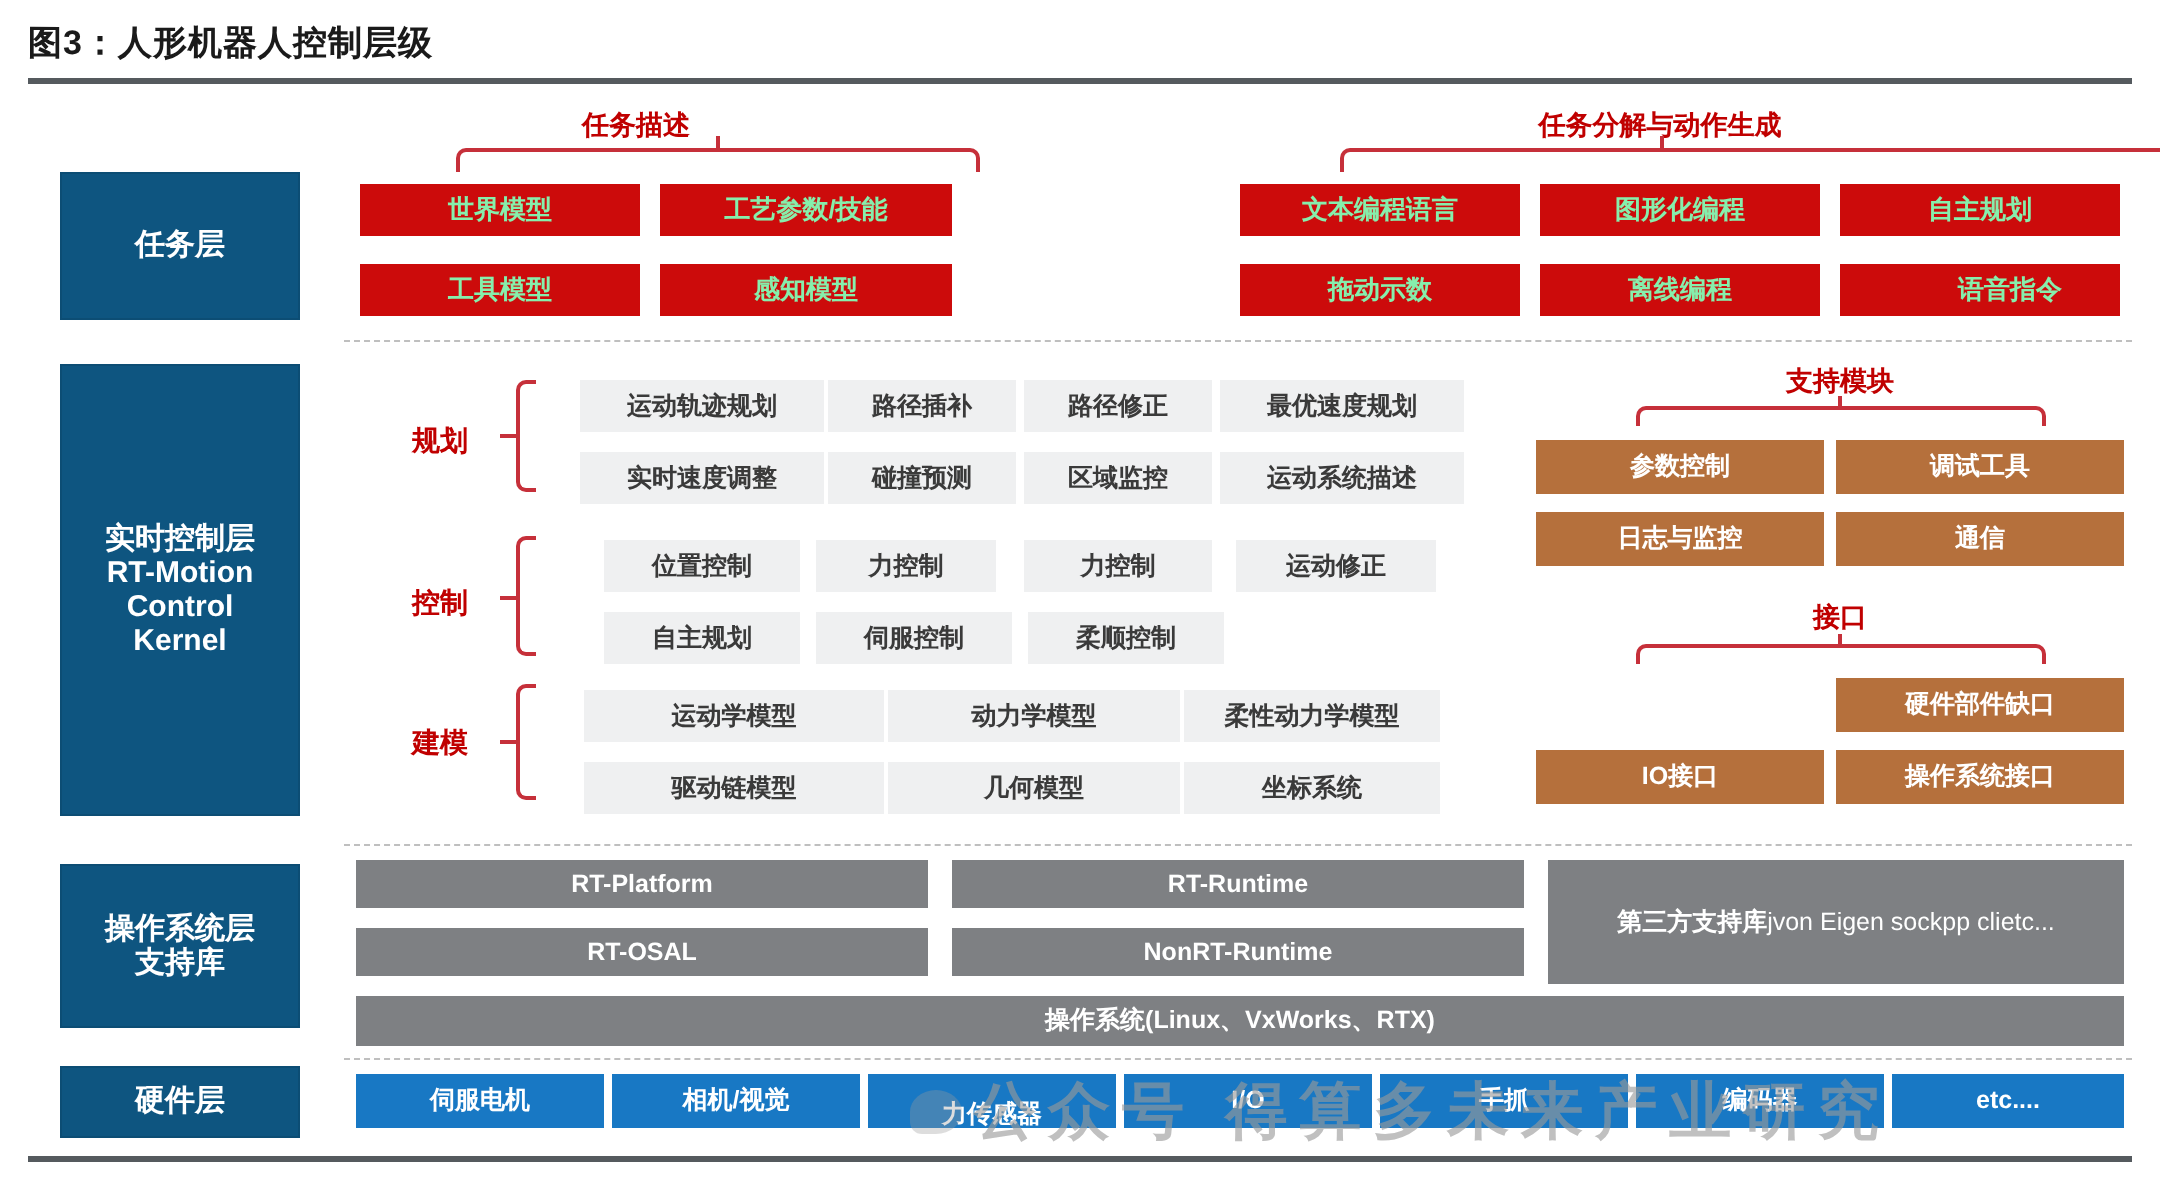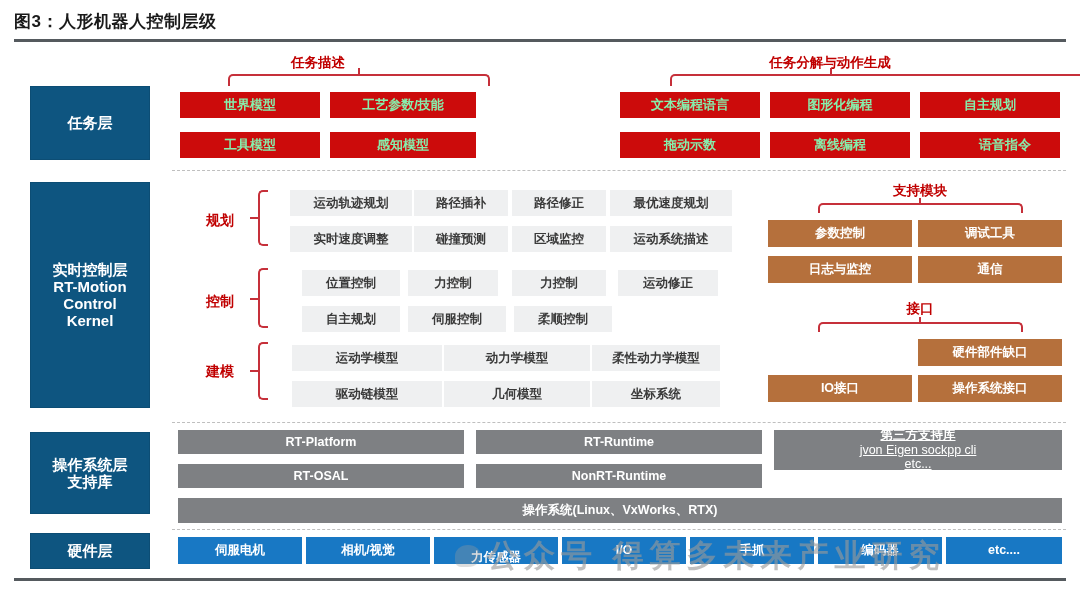--- a/index.html
+++ b/index.html
@@ -291,21 +291,21 @@
   <div class="box darkgrey-box" style="left:178px;top:464px;width:286px;height:24px;">
     <span>RT-OSAL</span>
   </div>
   <div class="box darkgrey-box" style="left:476px;top:430px;width:286px;height:24px;">
     <span>RT-Runtime</span>
   </div>
   <div class="box darkgrey-box" style="left:476px;top:464px;width:286px;height:24px;">
     <span>NonRT-Runtime</span>
   </div>
 
-  <div class="box darkgrey-box" style="left:774px;top:430px;width:288px;height:40px;flex-direction:column;font-weight:normal;text-decoration:underline;">
+  <div class="box darkgrey-box" style="left:774px;top:430px;width:288px;height:62px;flex-direction:row;font-weight:normal;">
     <span style="font-weight:bold;">第三方支持库</span>
     <span>jvon Eigen sockpp cli</span>
     <span>etc...</span>
   </div>
 
   <div class="box darkgrey-box" style="left:178px;top:498px;width:884px;height:25px;">
     <span>操作系统(Linux、VxWorks、RTX)</span>
   </div>
 
   <div class="box lightblue-box" style="left:178px;top:537px;width:124px;height:27px;">

